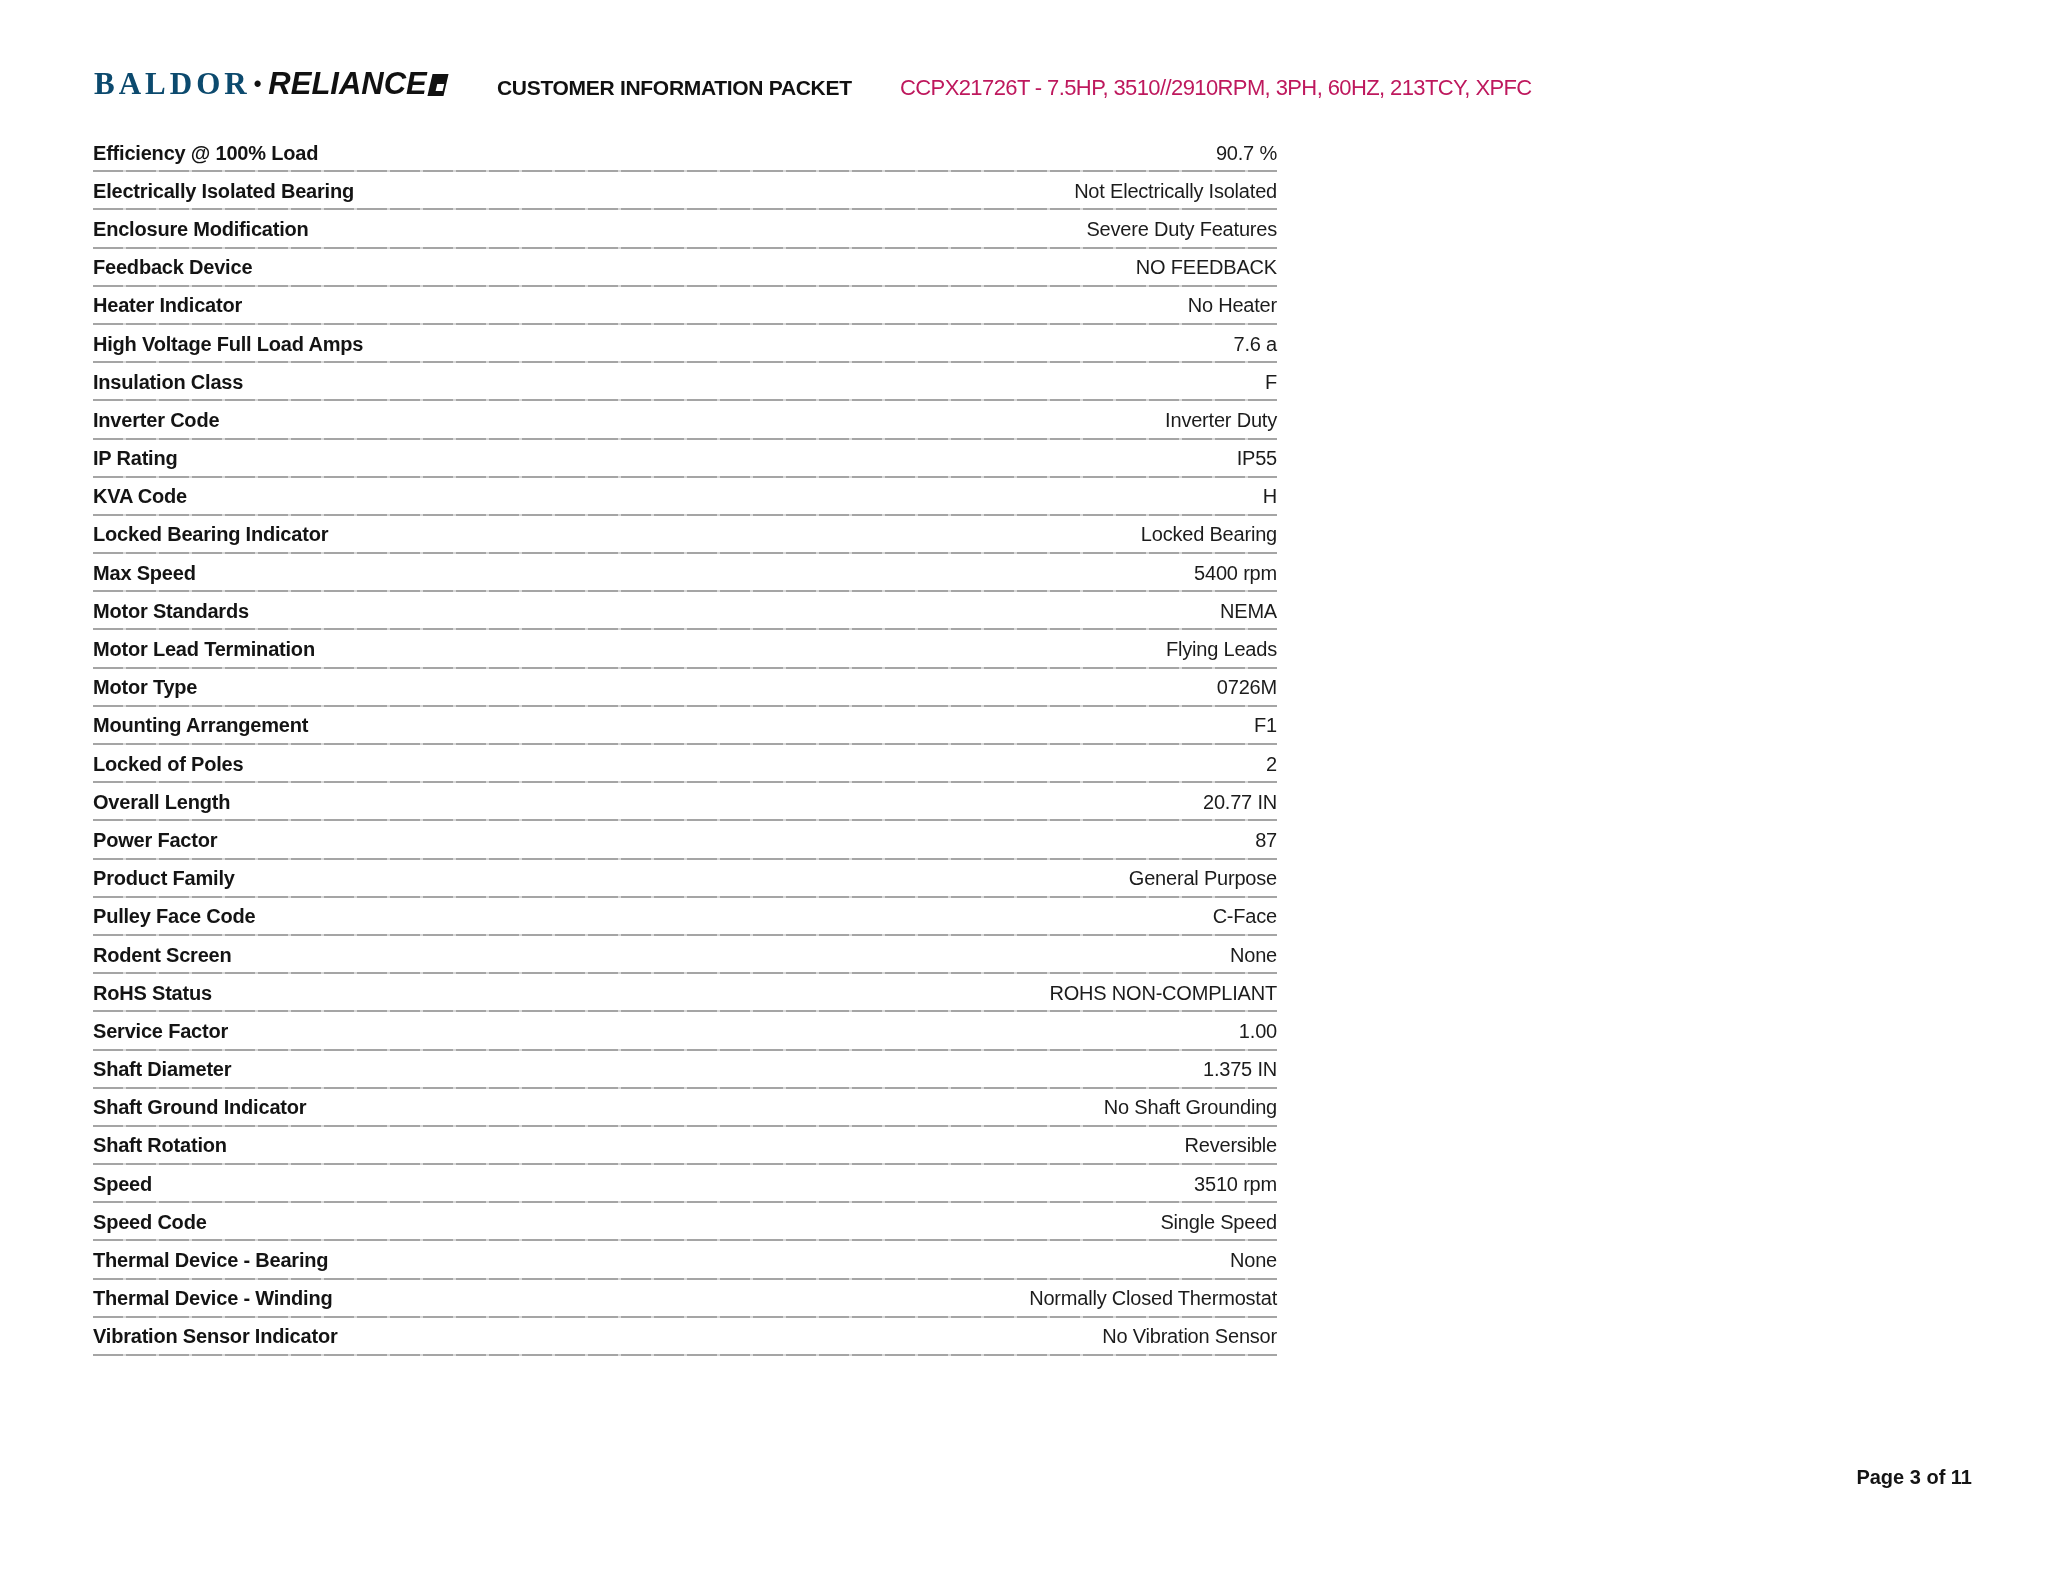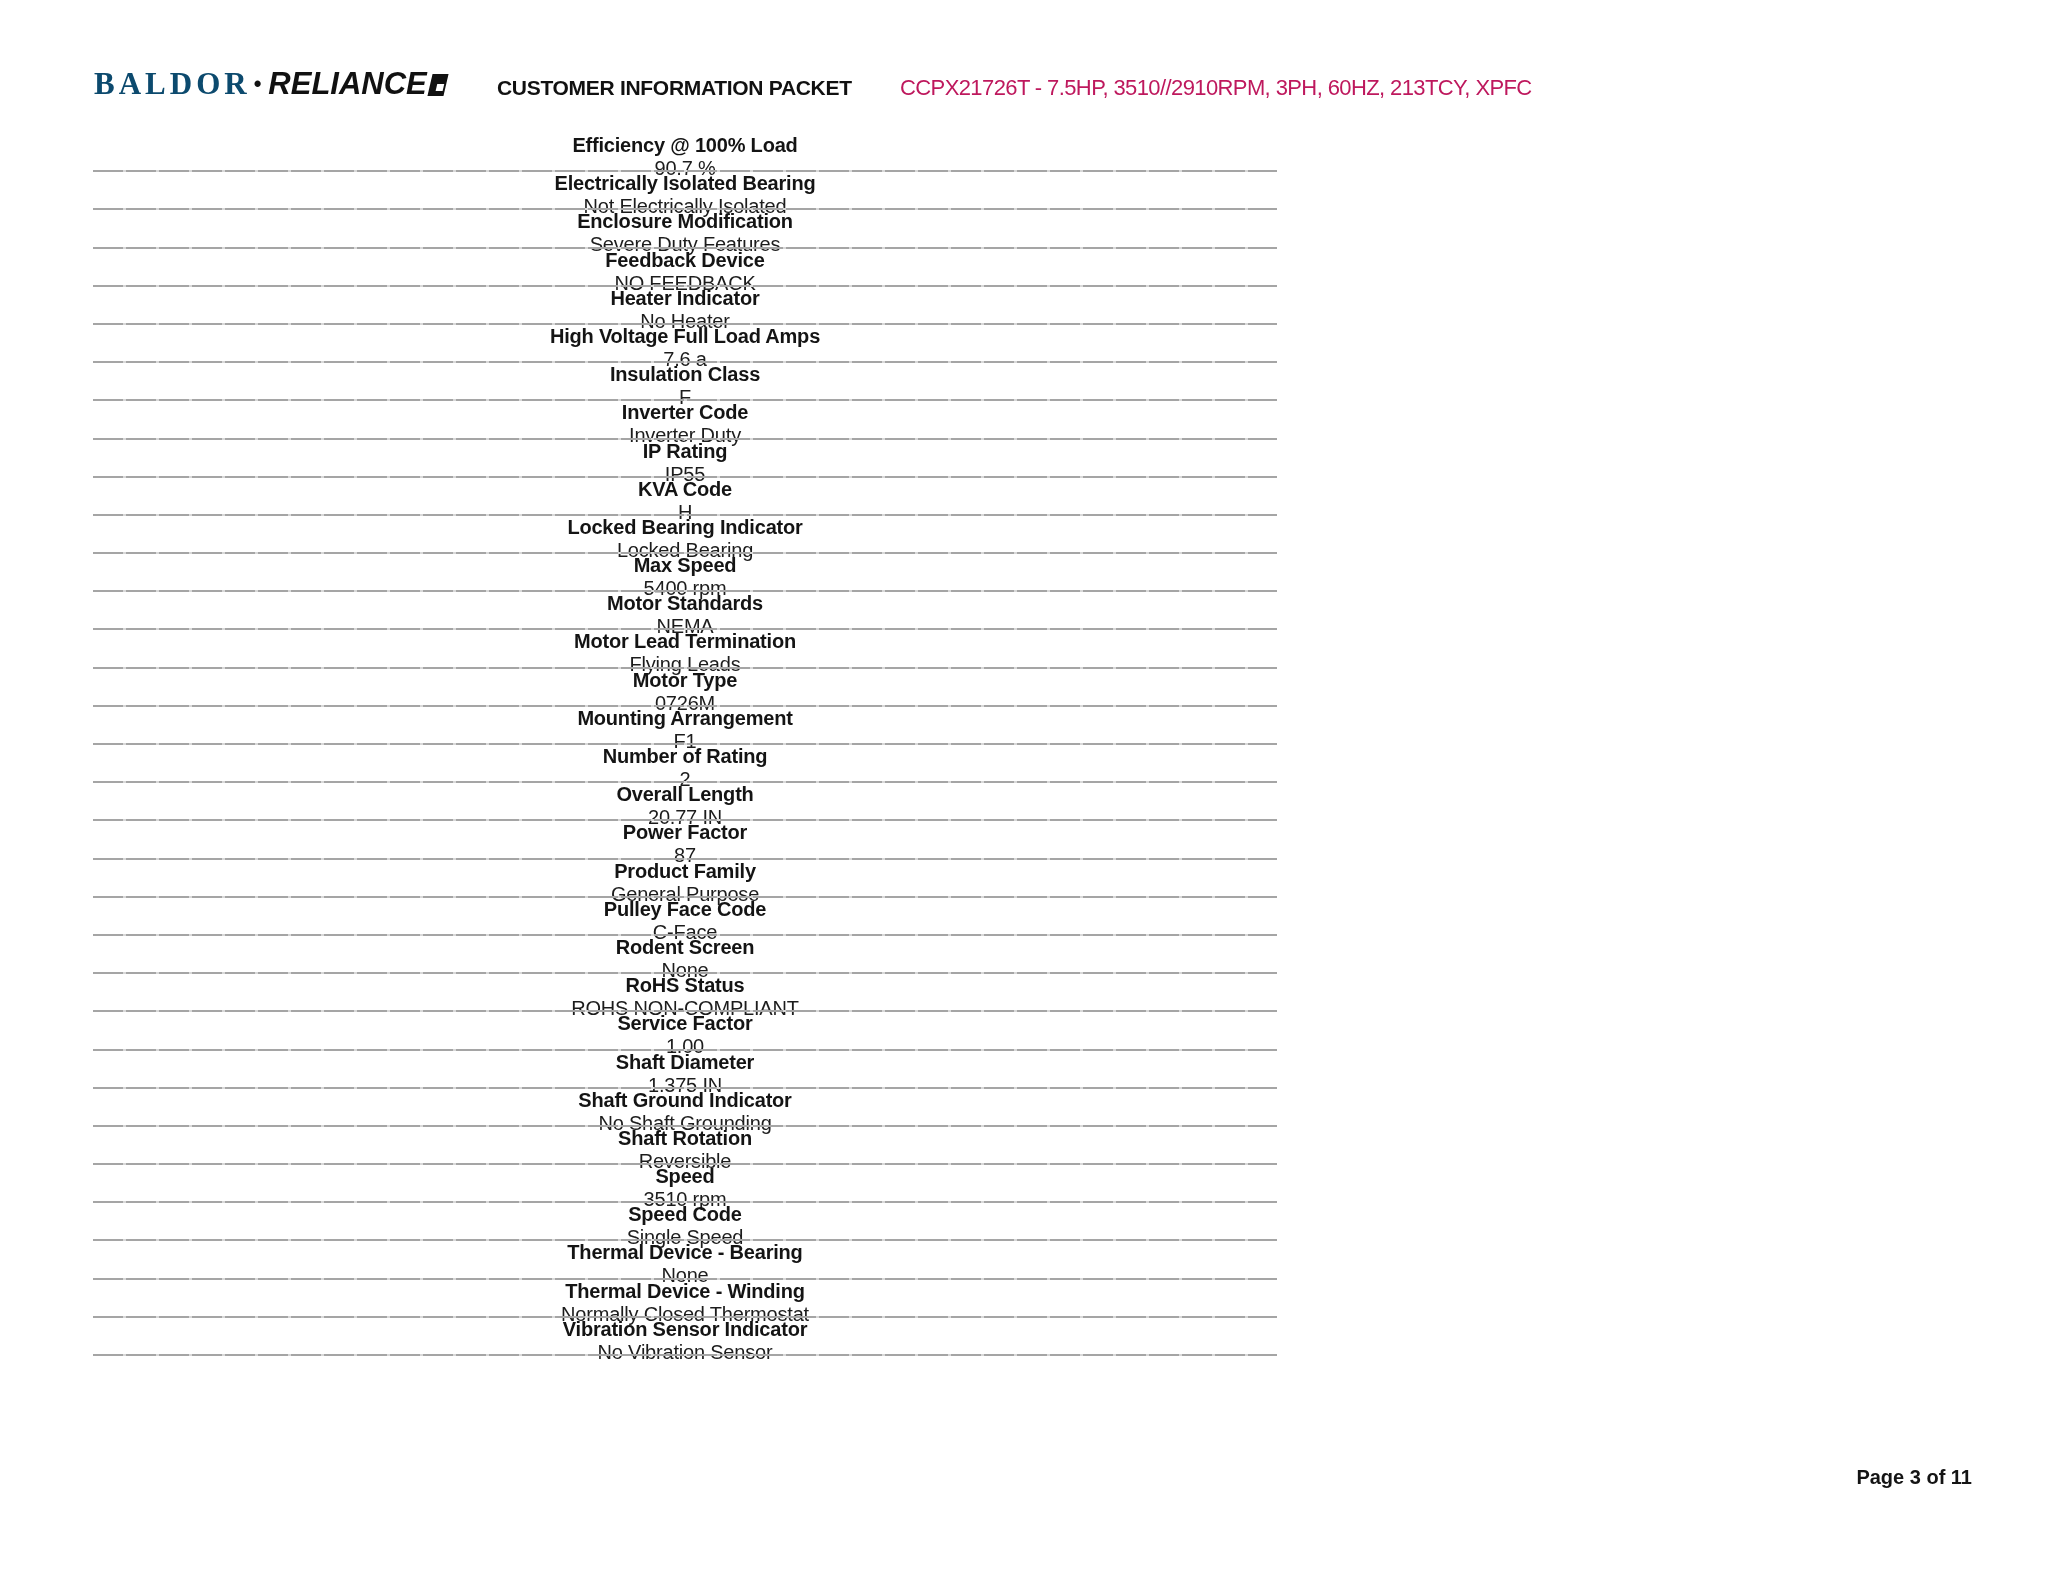--- a/index.html
+++ b/index.html
@@ -40,21 +40,21 @@
   }
   .spec {
     position: absolute; left: 900px; top: 11px;
     font-size: 22px; letter-spacing: -0.6px; color: #be185d;
   }
 
   
   .spec-table { position: absolute; top: 134px; left: 93px; width: 1184px; }
   .row {
     position: relative; height: 38.2px;
-    display: flex; justify-content: space-between; align-items: center; flex-direction: column;
+    display: flex; justify-content: space-between; align-items: center;
   }
   .row::after {
     content: ""; position: absolute; left: 0; right: 0; bottom: 0; height: 2px;
     background: repeating-linear-gradient(90deg,
       #a5a5a5 0px, #a5a5a5 30px, #d8d8d8 30px, #d8d8d8 33px);
   }
   .row-label { font-weight: 700; font-size: 20px; letter-spacing: -0.2px; color: #141414; }
   .row-value { font-size: 20px; letter-spacing: -0.2px; color: #1c1c1c; }
 
   
@@ -138,21 +138,21 @@
       </div>
       <div class="row">
         <span class="row-label">Motor Type</span>
         <span class="row-value">0726M</span>
       </div>
       <div class="row">
         <span class="row-label">Mounting Arrangement</span>
         <span class="row-value">F1</span>
       </div>
       <div class="row">
-        <span class="row-label">Number of Rating</span>
+        <span class="row-label">Locked of Poles</span>
         <span class="row-value">2</span>
       </div>
       <div class="row">
         <span class="row-label">Overall Length</span>
         <span class="row-value">20.77 IN</span>
       </div>
       <div class="row">
         <span class="row-label">Power Factor</span>
         <span class="row-value">87</span>
       </div>

